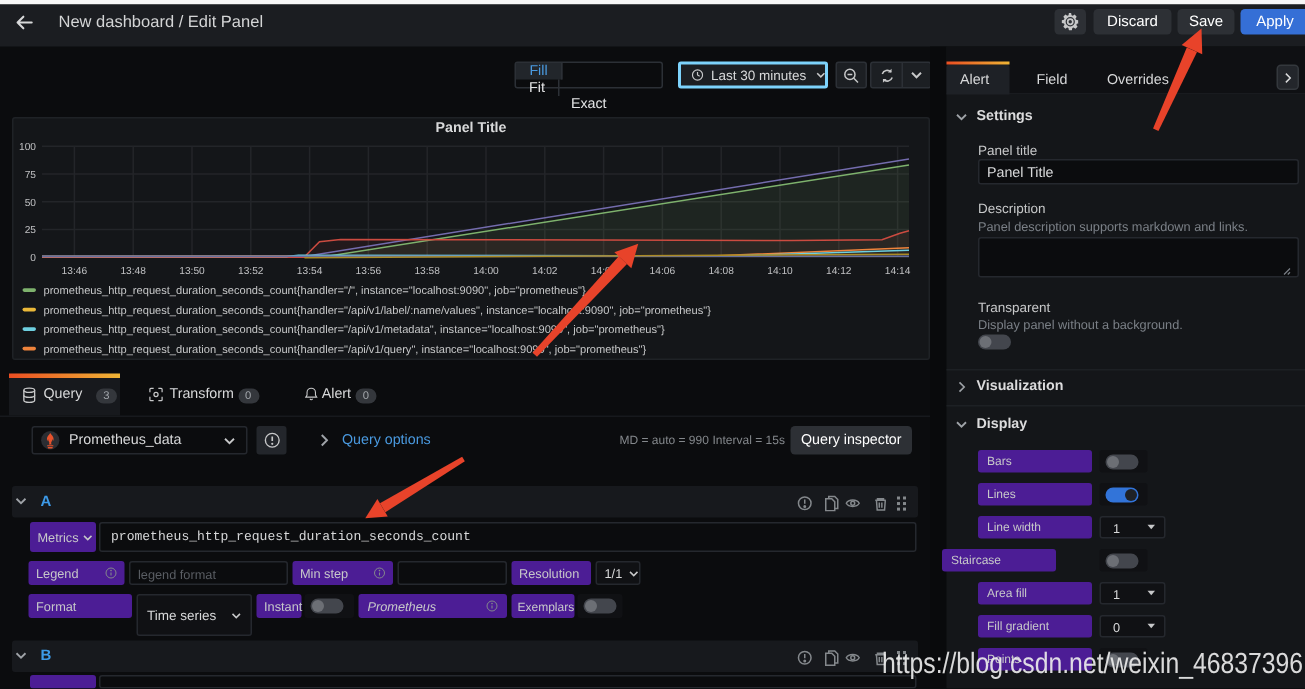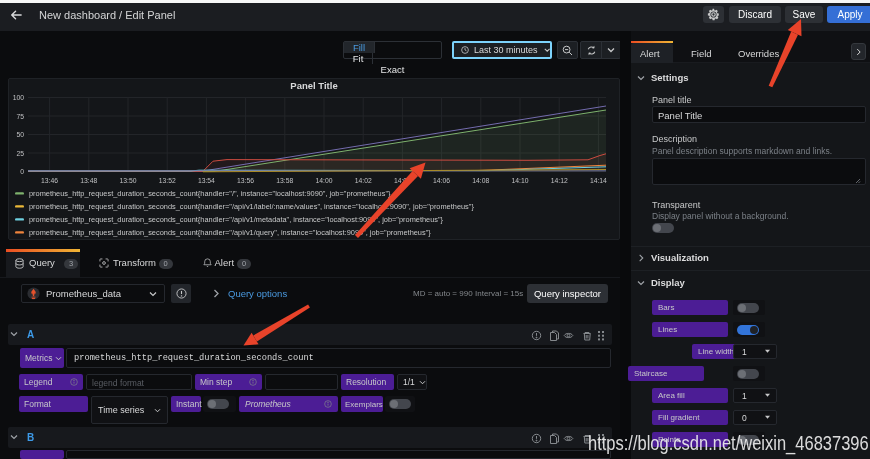--- a/index.html
+++ b/index.html
@@ -396,21 +396,21 @@
   </div>
 
 <div class="abs lbl" style="left:652px;top:322px;width:76px;height:15px;">
     <span style="margin-left:6px;font-size:8px;font-weight:500;">Lines</span>
   </div>
 <div class="abs" style="left:733px;top:322px;width:32px;height:15px;background:#101114;border-radius:2px;"></div>
 <div class="abs tgl on" style="left:737px;top:324.5px;">
     <div class="kn"></div>
   </div>
 
-<div class="abs lbl" style="left:692px;top:344px;width:76px;height:15px;">
+<div class="abs lbl" style="left:652px;top:344px;width:76px;height:15px;">
     <span style="margin-left:6px;font-size:8px;font-weight:500;">Line width</span>
   </div>
 <div class="abs ddv" style="left:733px;top:344px;width:44px;height:15px;">
     <span style="margin-left:8px;font-size:8.5px;">1</span>
   <svg style="position:absolute;right:5px;" width="7" height="5" viewBox="0 0 8 6">
       <path d="M1 1 L4 4.5 L7 1" fill="#c7c8c9"></path>
     </svg>
   </div>
 
 <div class="abs lbl" style="left:628px;top:366px;width:76px;height:15px;">

